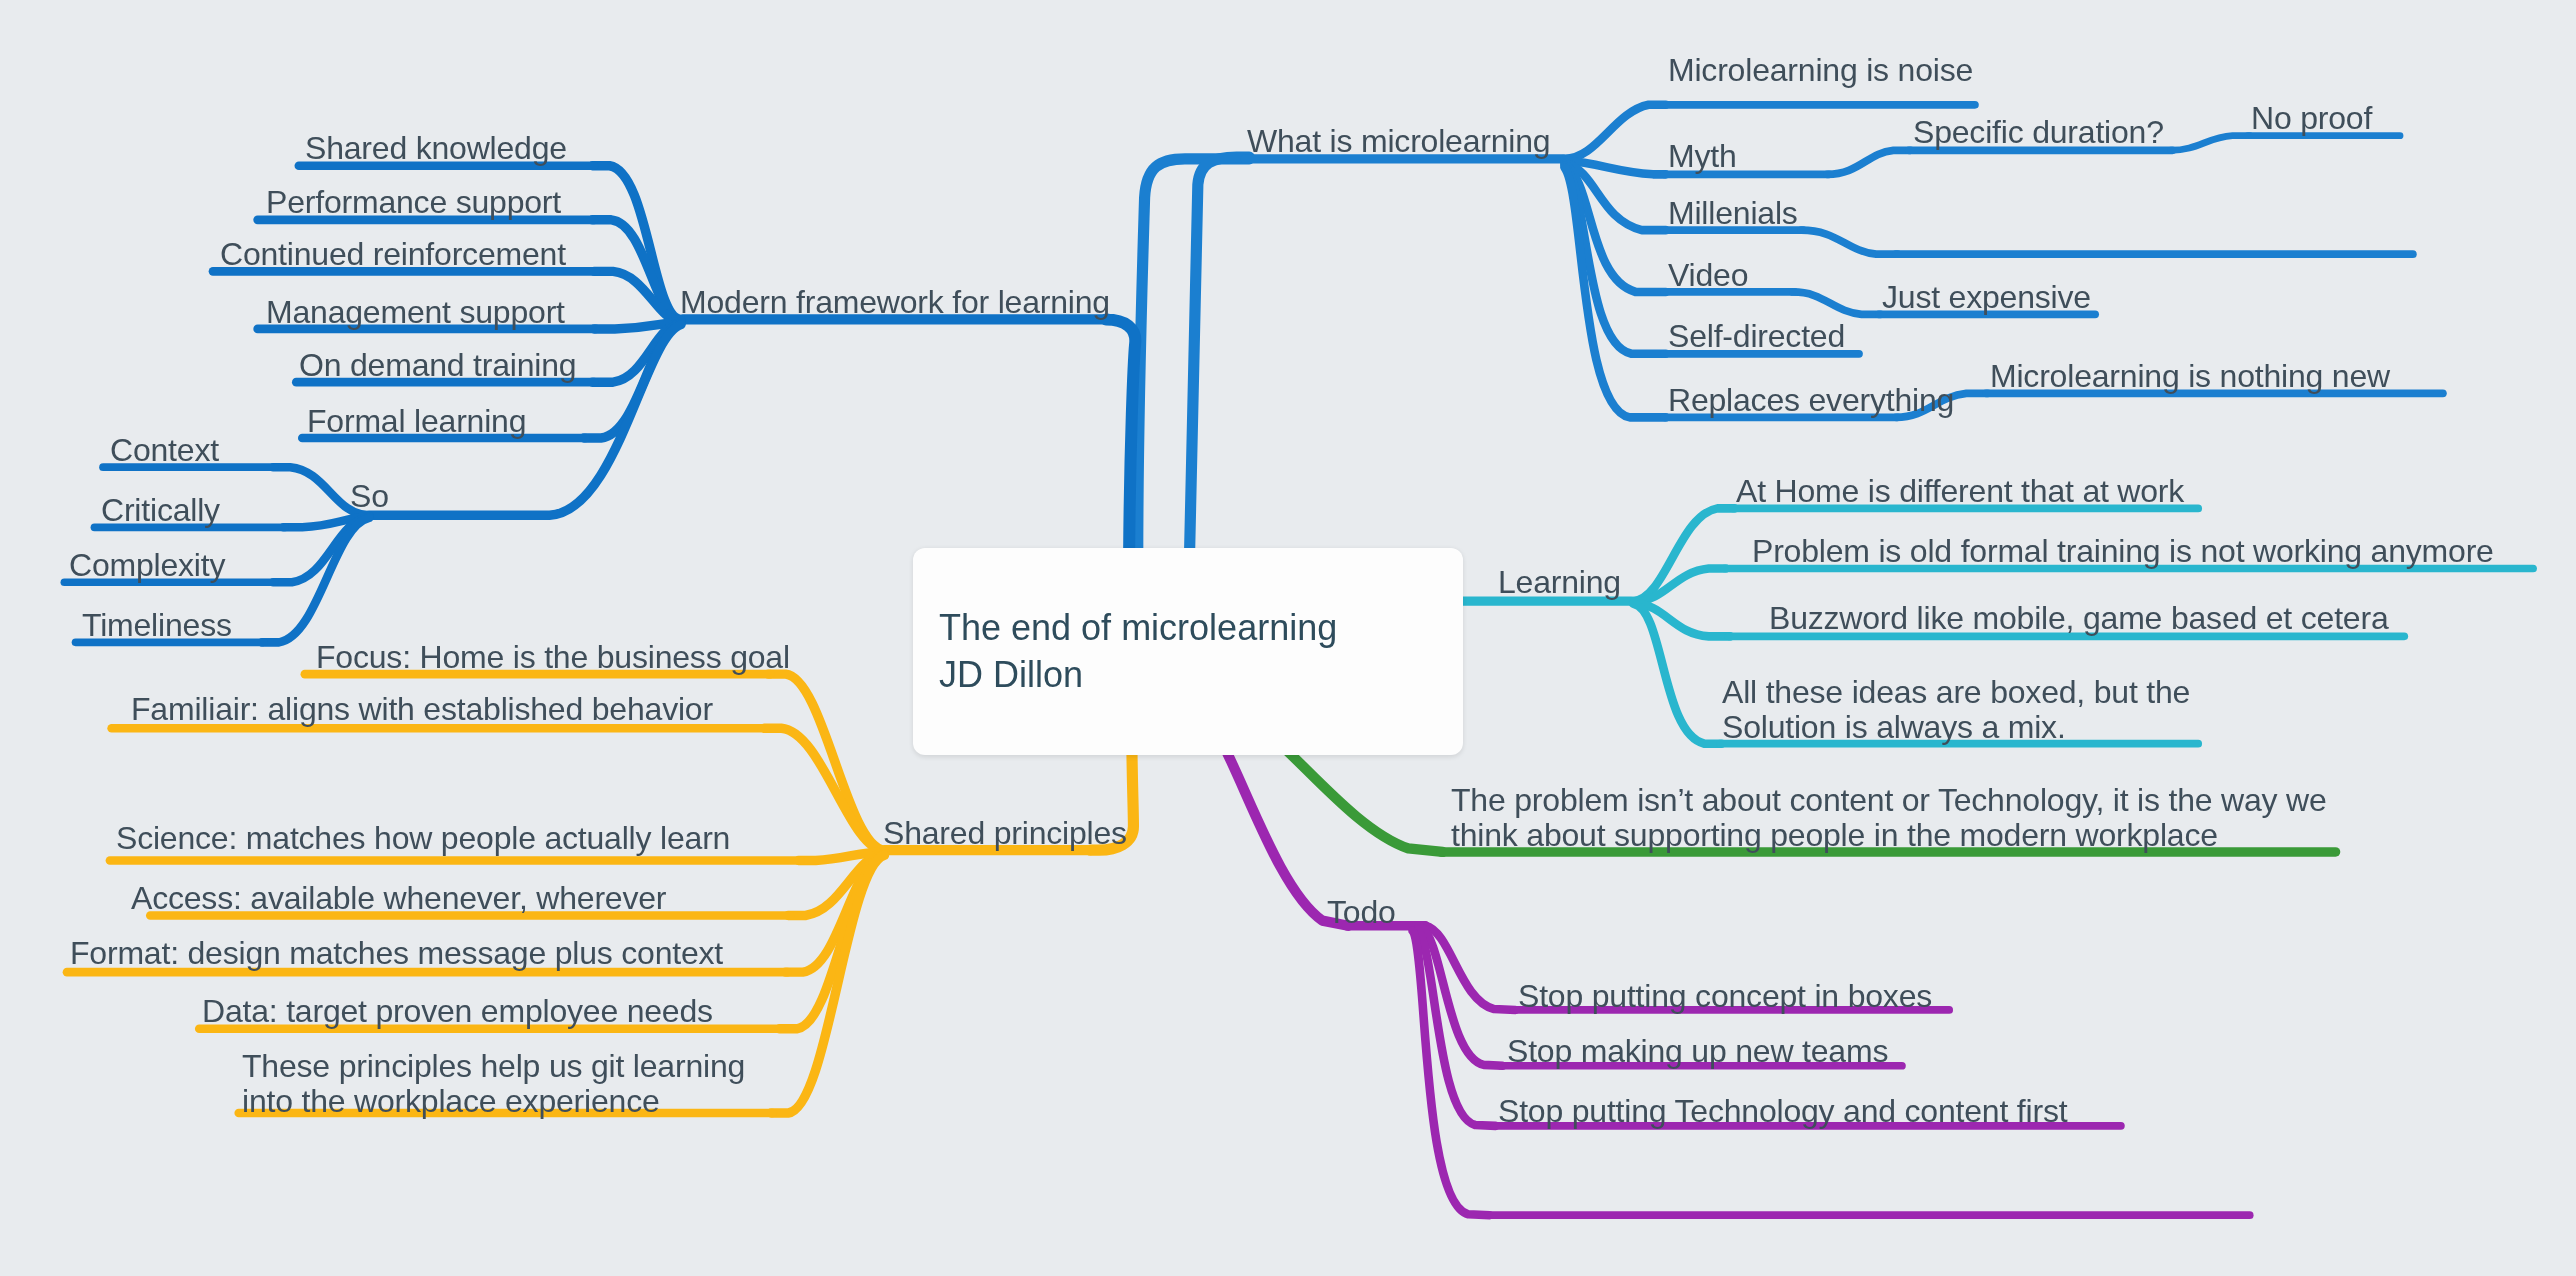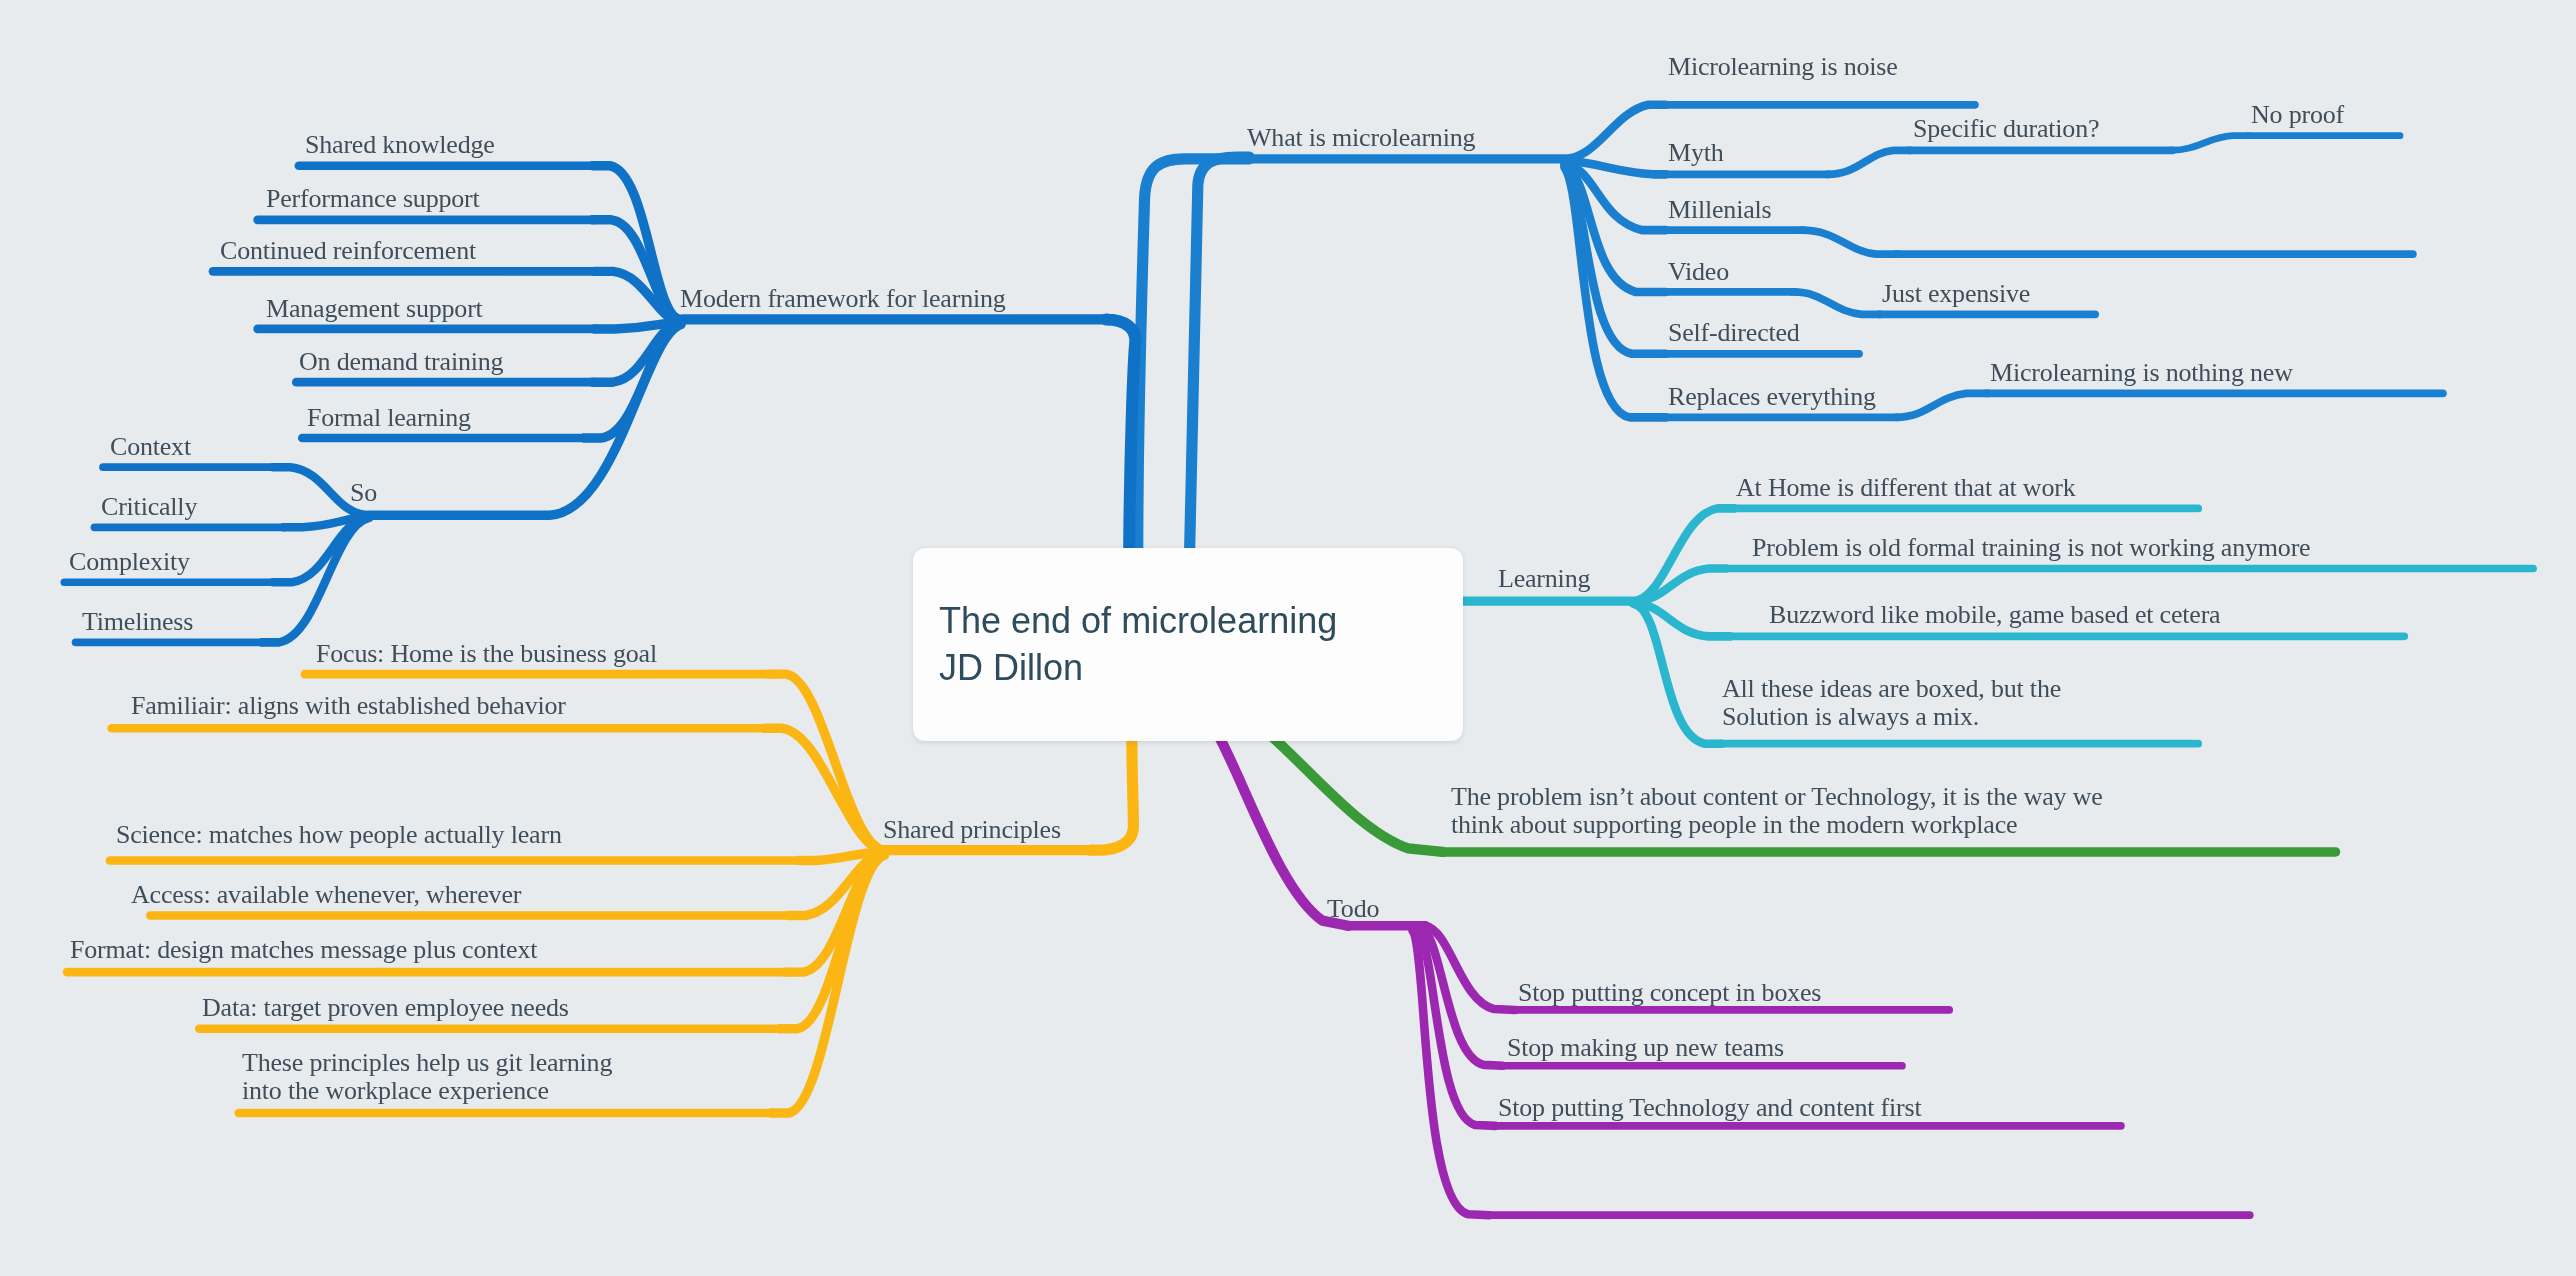--- a/index.html
+++ b/index.html
@@ -7,34 +7,34 @@
     width:2576px;height:1277px;
     background:#e8ebee;
     font-family:"Liberation Sans", sans-serif;
     overflow:hidden;
   }
   #map{position:relative;width:2576px;height:1277px;}
   #wires{position:absolute;left:0;top:0;width:2576px;height:1277px;}
   .node-label{
     position:absolute;
     color:#3f4e5a;
-    font-family:Liberation Serif, serif;
-    font-size:26px;
+    font-family:Liberation Sans, sans-serif;
+    font-size:32px;
     line-height:1.08;
     white-space:pre;
     letter-spacing:-0.2px;
   }
   .central{
     position:absolute;
     background:#fdfdfd;
     border-radius:12px;
     box-shadow:0 1.7px 5.2px rgba(0,0,0,0.10);
     display:flex;
     align-items:center;
-    padding:28px 26px;
+    padding:35px 26px;
   }
   .central .central-text{
     color:#2e4c5c;
     font-size:36px;
     line-height:1.28;
     white-space:pre-line;
     font-family:"Liberation Sans", sans-serif;
   }
 </style>
 </head>

